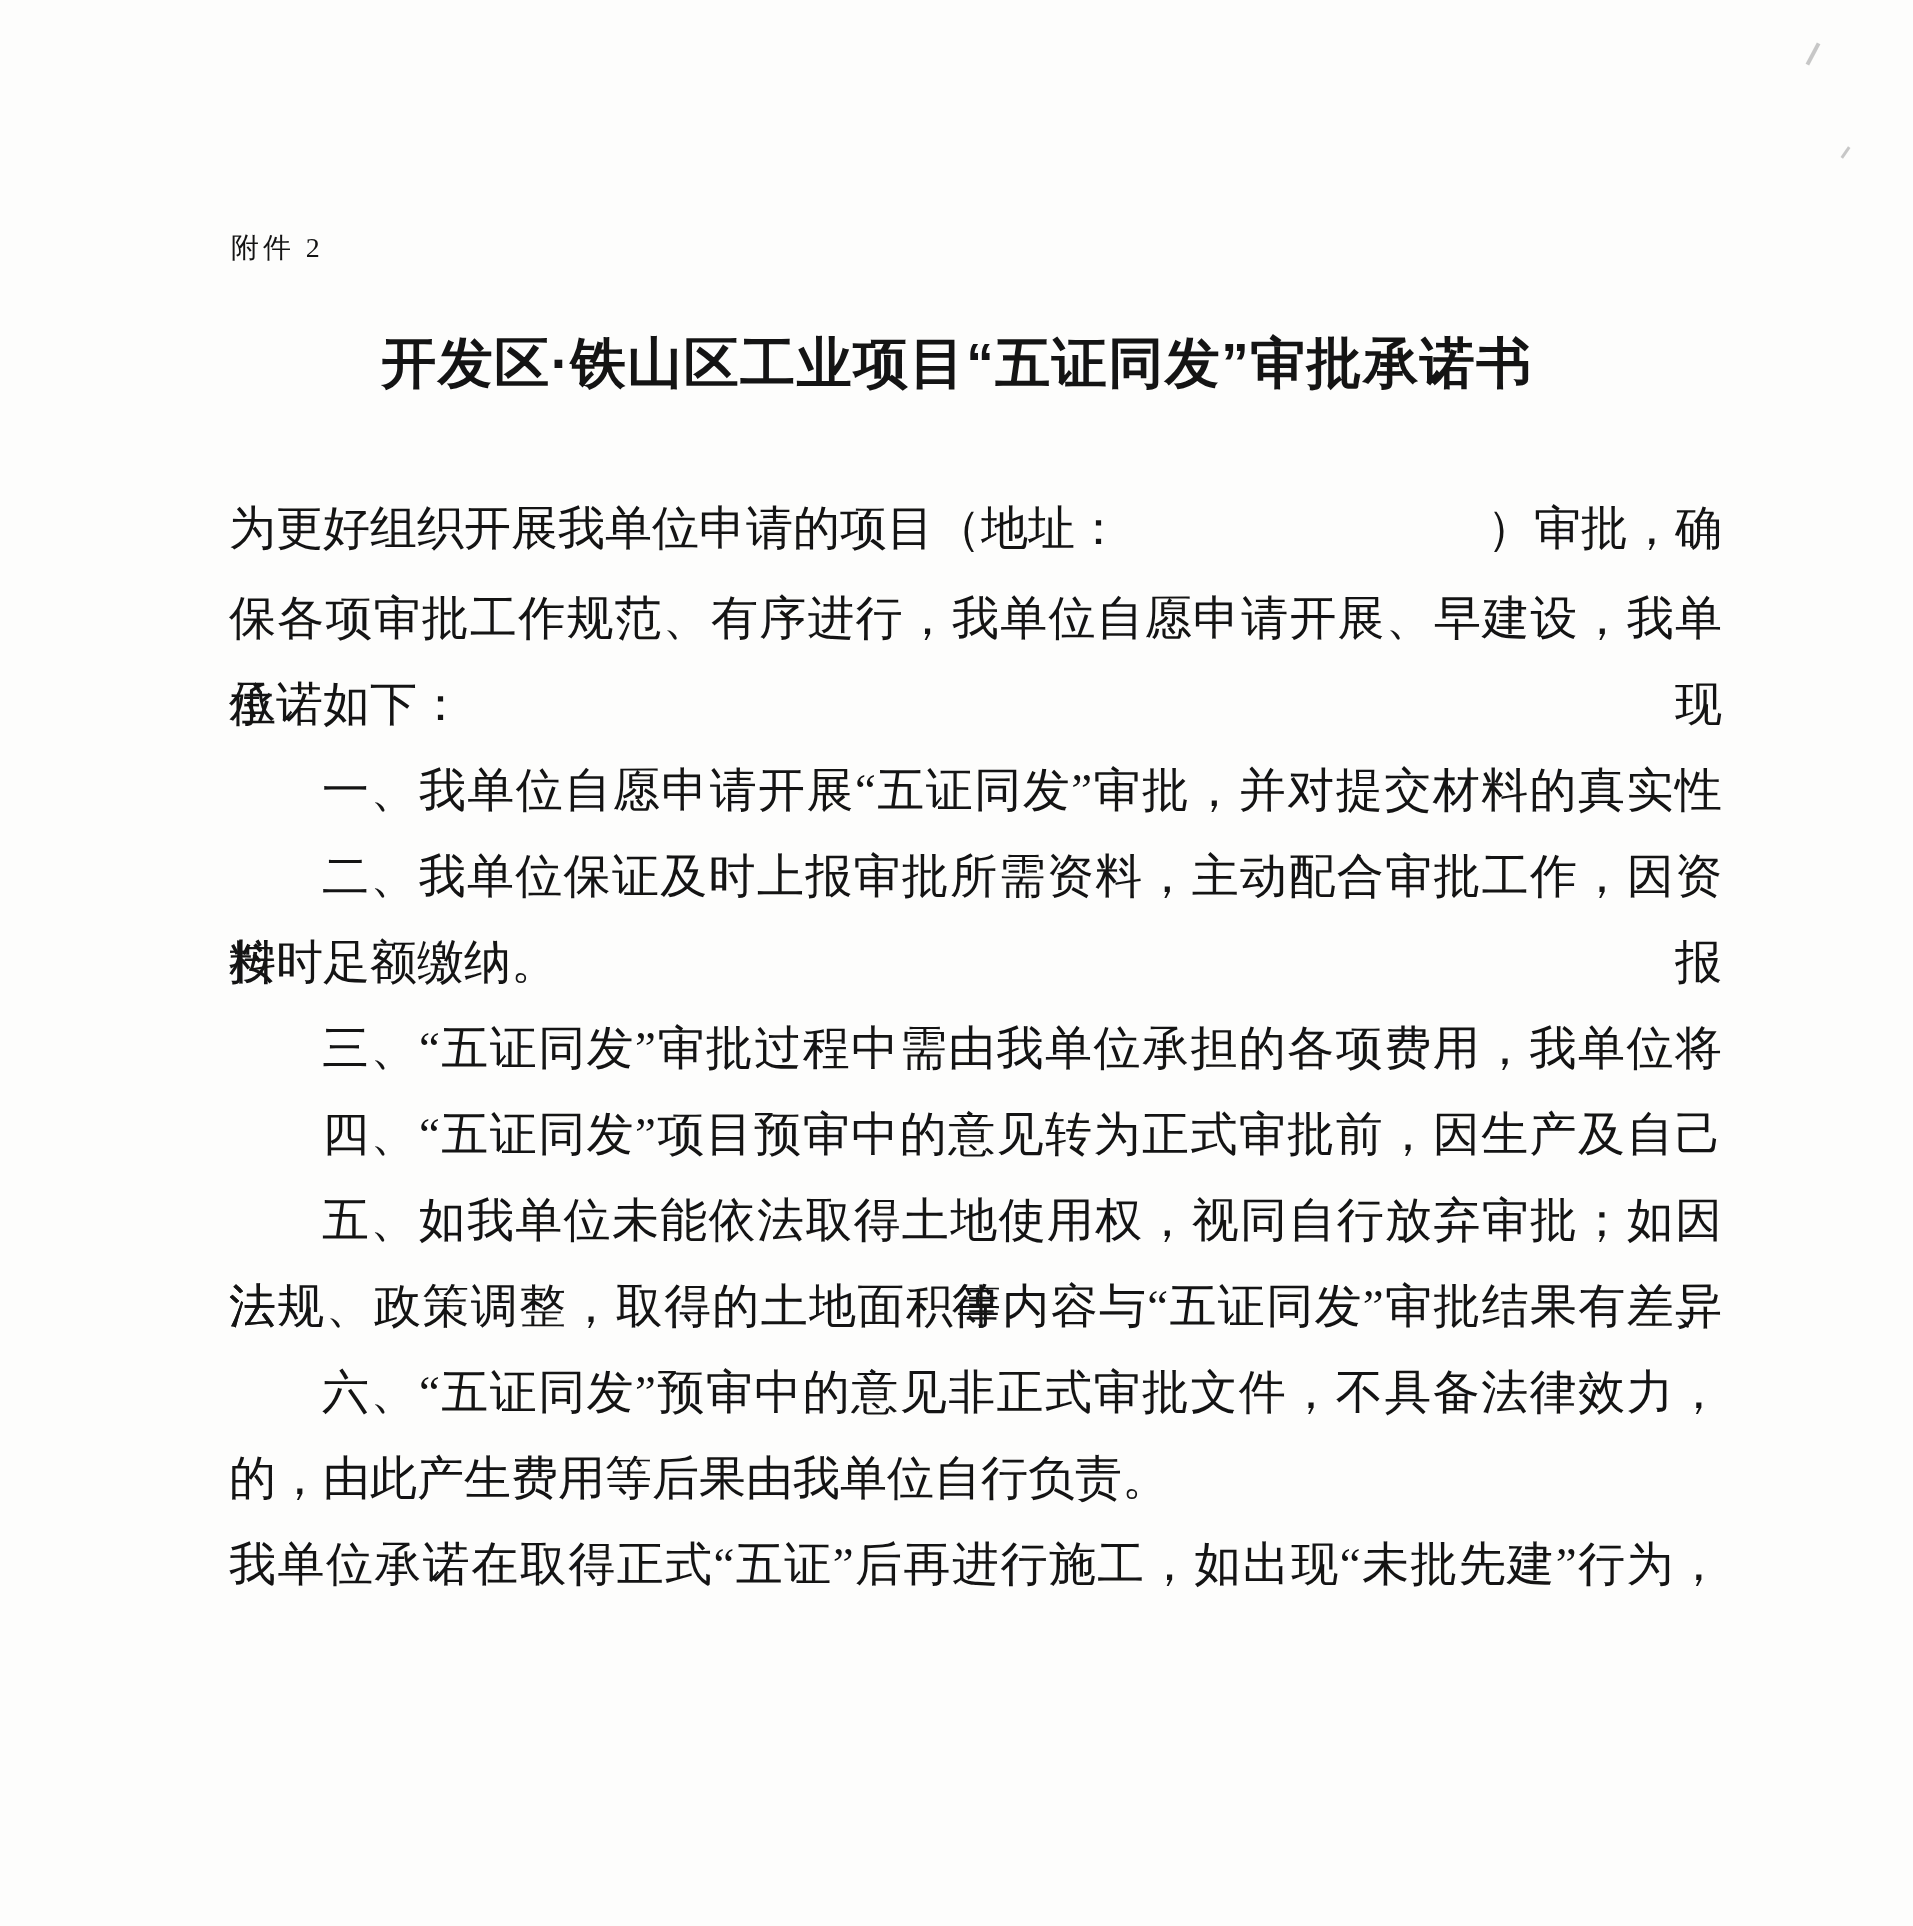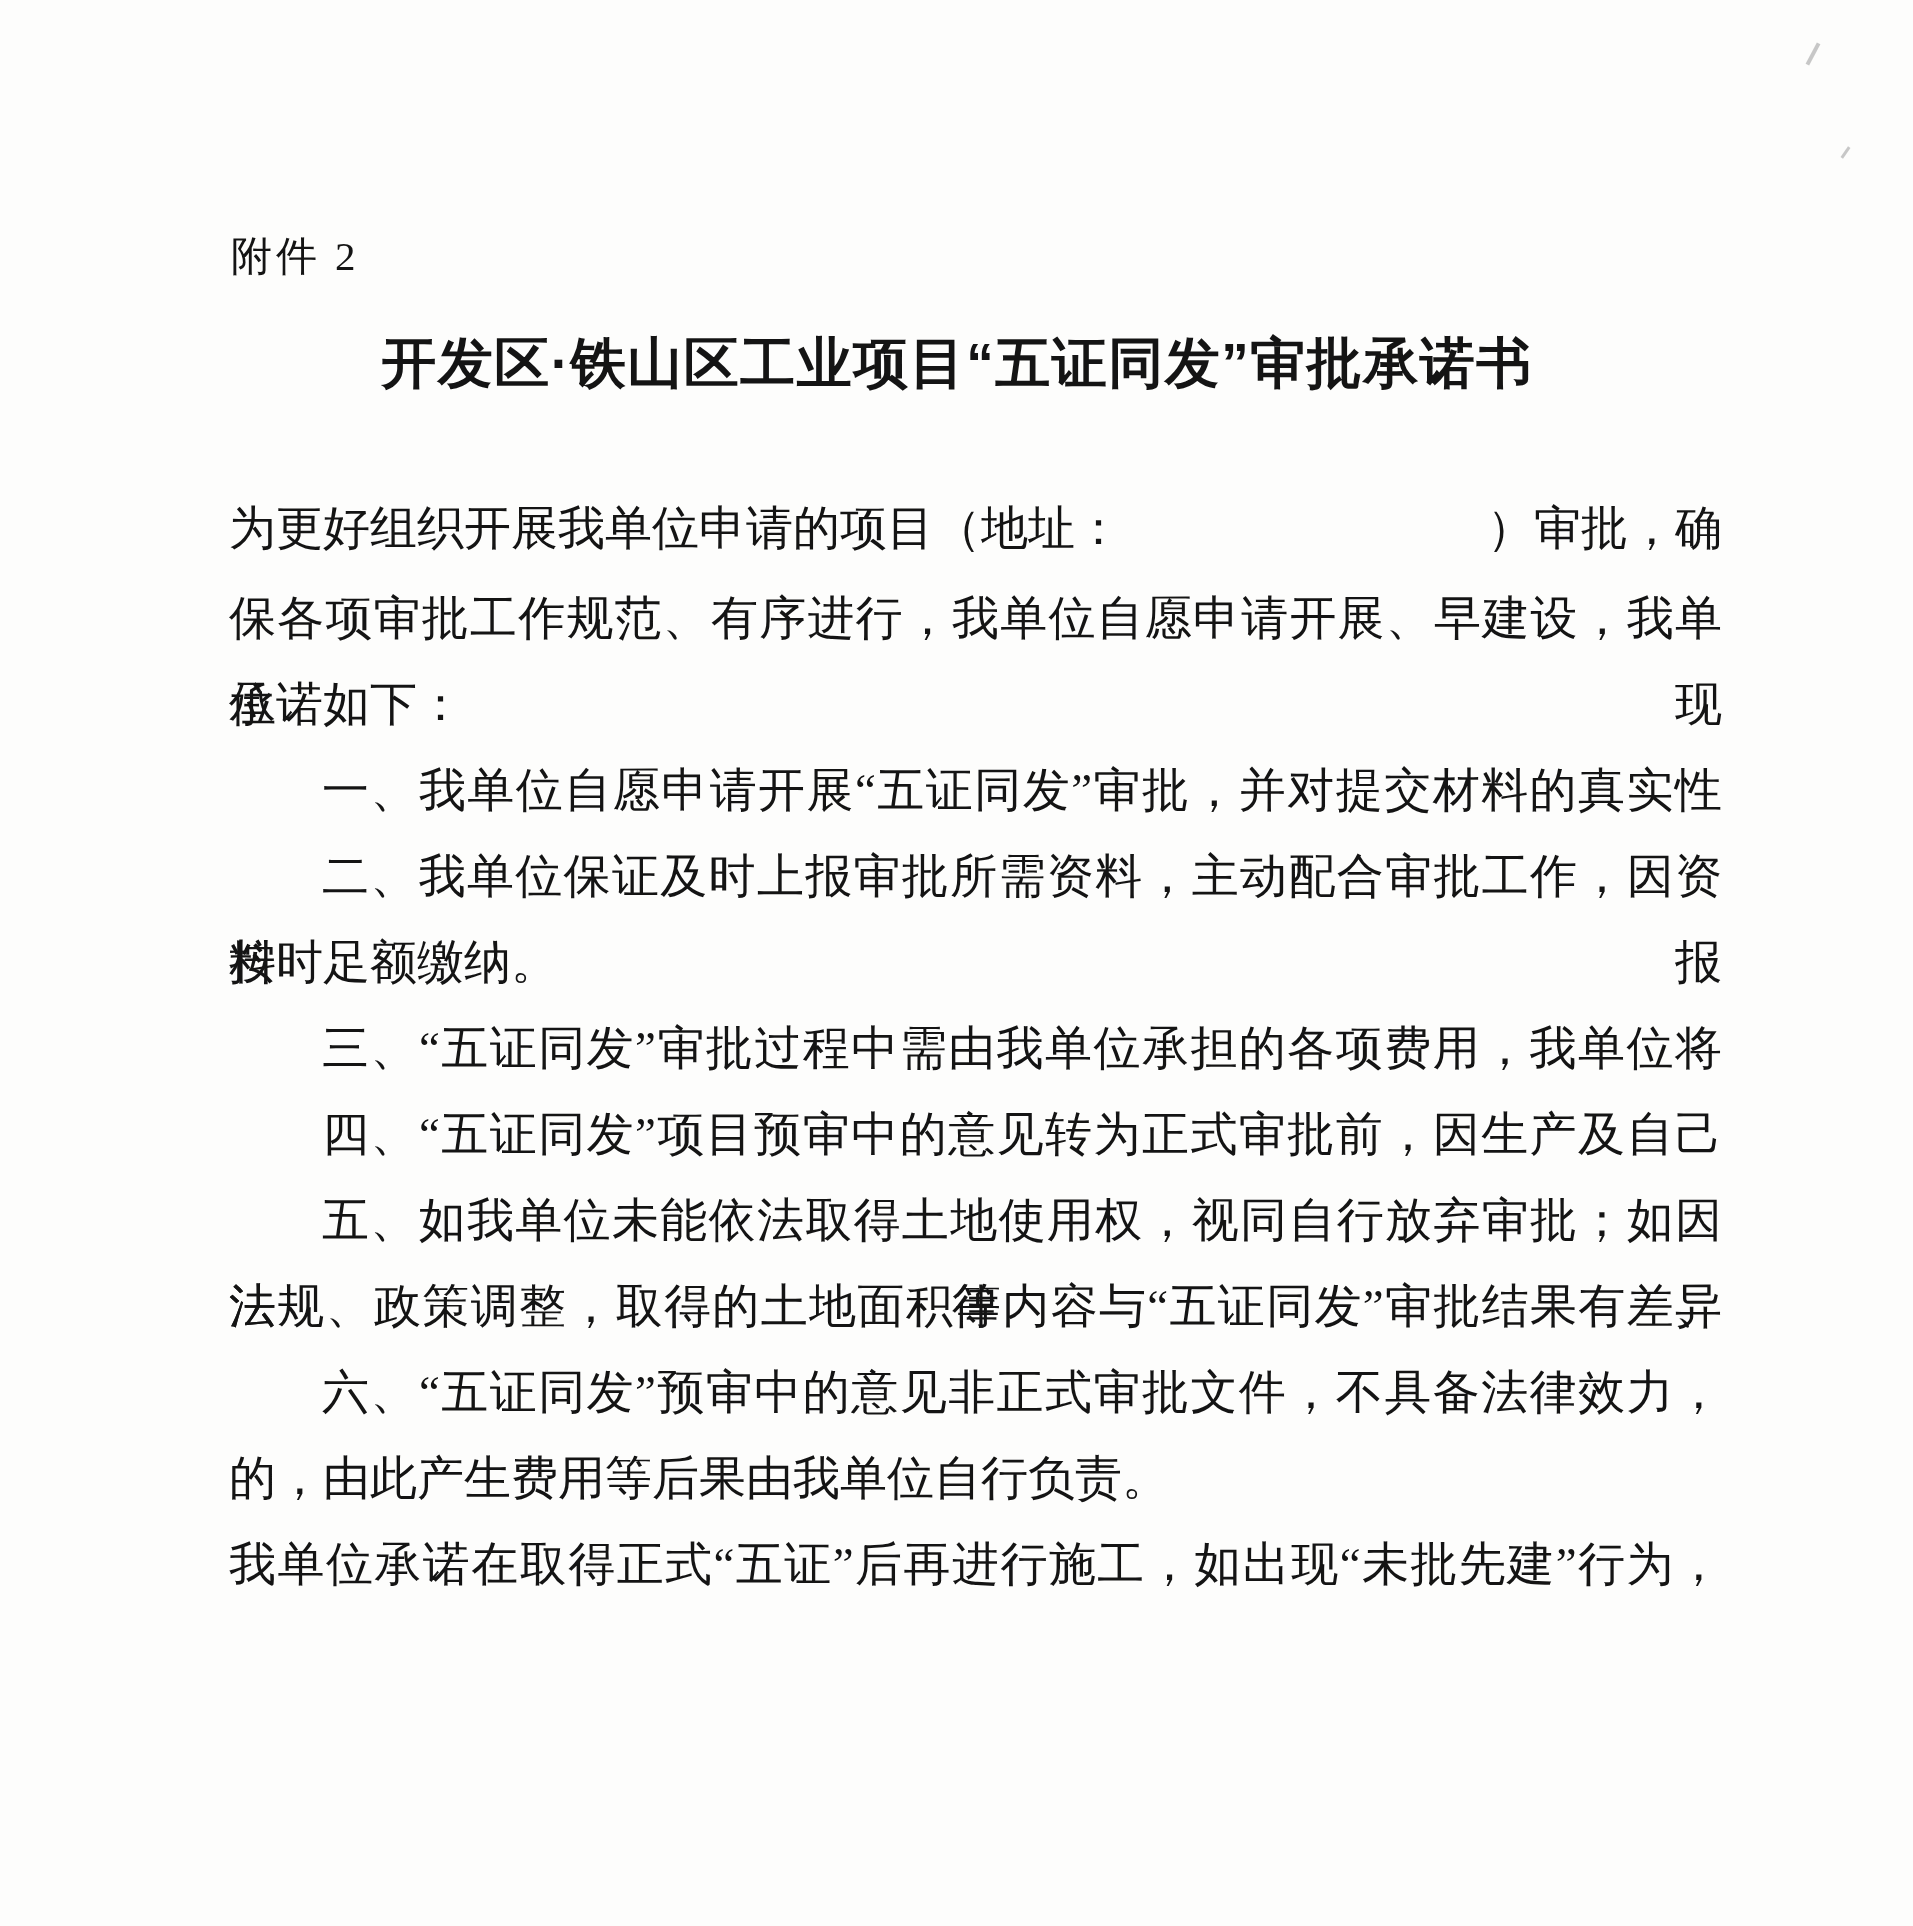--- a/index.html
+++ b/index.html
@@ -6,21 +6,21 @@
   .page {
     position:absolute; left:0; top:0;
     width:1914px; height:2702px;
     background:#fdfdfc;
     font-family:"Liberation Serif","DejaVu Serif",serif;
     color:#141414;
     overflow:hidden;
   }
   .attachment {
     position:absolute; left:231px; top:229px;
-    font-size:41px; letter-spacing:3.9px;
+    font-size:28px; letter-spacing:3.9px;
   }
   .doc-title {
     position:absolute; left:0; top:327px; width:100%;
     text-align:center; font-weight:bold;
     font-size:55px; letter-spacing:1.5px;
     font-family:"Liberation Sans","DejaVu Sans",sans-serif;
   }
   .body-block {
     position:absolute; left:229px; top:489px; width:1493px;
     font-size:47px; line-height:86px;

